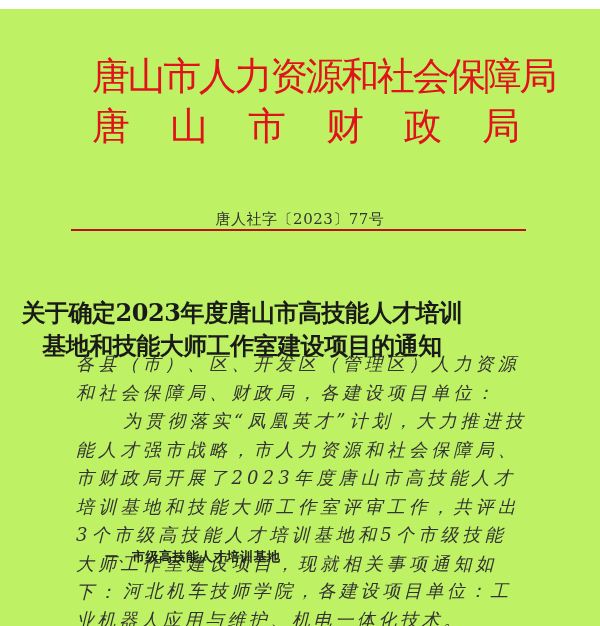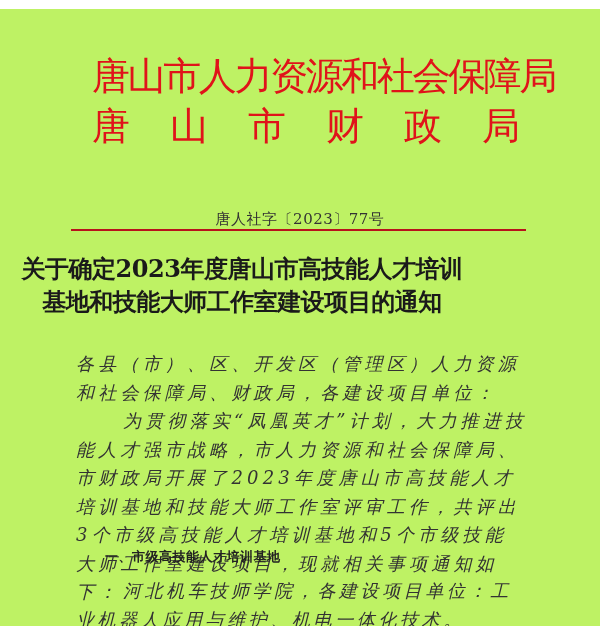--- a/index.html
+++ b/index.html
@@ -25,21 +25,21 @@
 
   .red-rule {
     position: absolute; left: 71px; top: 220px; width: 455px; height: 2px;
     background: #b8121b;
   }
 
   .doc-title {
     position: absolute; left: 0; width: 484px; text-align: center;
     font-family: "DejaVu Serif", "Liberation Serif", serif;
     font-weight: bold; font-size: 24px; color: #1a1a1a;
-    letter-spacing: -0.5px; white-space: nowrap;
+    letter-spacing: -0.5px; white-space: nowrap; margin-top: 44px;
   }
   .doc-title-1 { top: 244px; }
   .doc-title-2 { top: 277px; }
 
   .body-text {
     position: absolute; left: 76px; width: 452px;
     font-family: "DejaVu Serif", "Liberation Serif", serif;
     font-size: 18px; line-height: 28.5px; color: #333;
     letter-spacing: 4.2px;
   }

